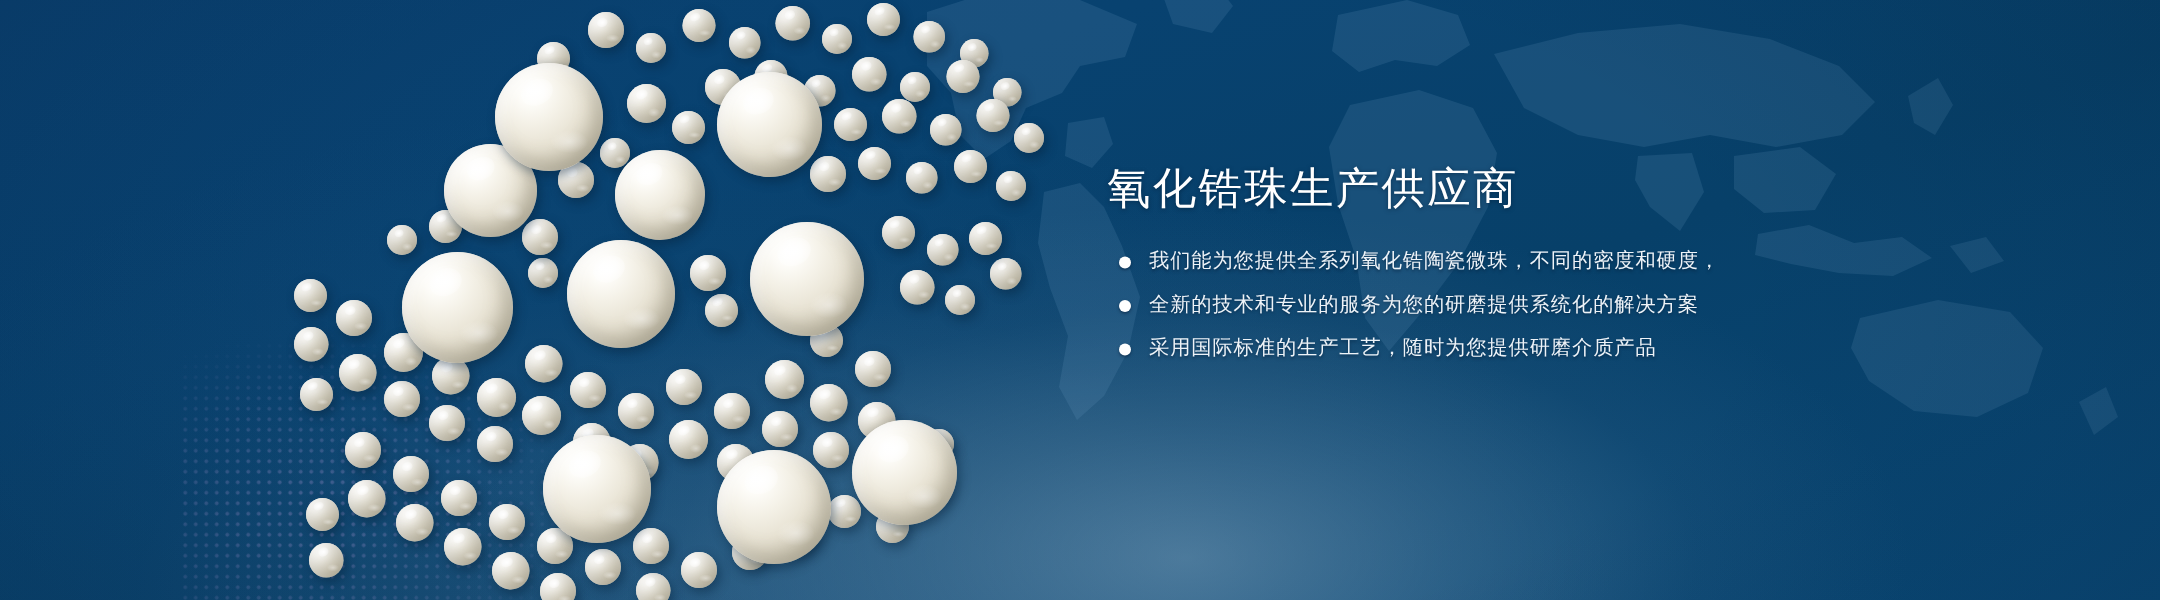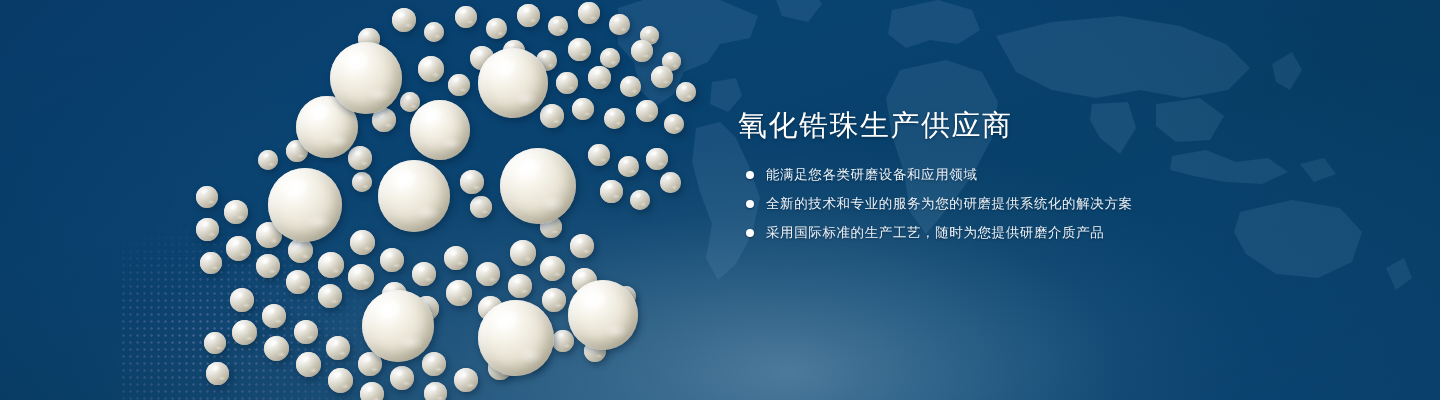--- a/index.html
+++ b/index.html
@@ -289,21 +289,21 @@
       <div class="bead" style="left: 584px; top: 340px; width: 22px; height: 22px; z-index: 22;"></div>
       <div class="bead" style="left: 610px; top: 312px; width: 22px; height: 22px; z-index: 22;"></div>
       <div class="bead" style="left: 616px; top: 286px; width: 20px; height: 20px; z-index: 20;"></div>
     </div>
 
   <div id="copy">
     <div id="headline">氧化锆珠生产供应商</div>
     <ul id="bullets">
         <li class="bullet">
           <span class="bullet-dot"></span>
-          <span class="bullet-line">能满足您各类研磨设备和应用领域</span>
+          <span class="bullet-line">我们能为您提供全系列氧化锆陶瓷微珠，不同的密度和硬度，</span>
         </li>
         <li class="bullet">
           <span class="bullet-dot"></span>
           <span class="bullet-line">全新的技术和专业的服务为您的研磨提供系统化的解决方案</span>
         </li>
         <li class="bullet">
           <span class="bullet-dot"></span>
           <span class="bullet-line">采用国际标准的生产工艺，随时为您提供研磨介质产品</span>
         </li>
       </ul>

